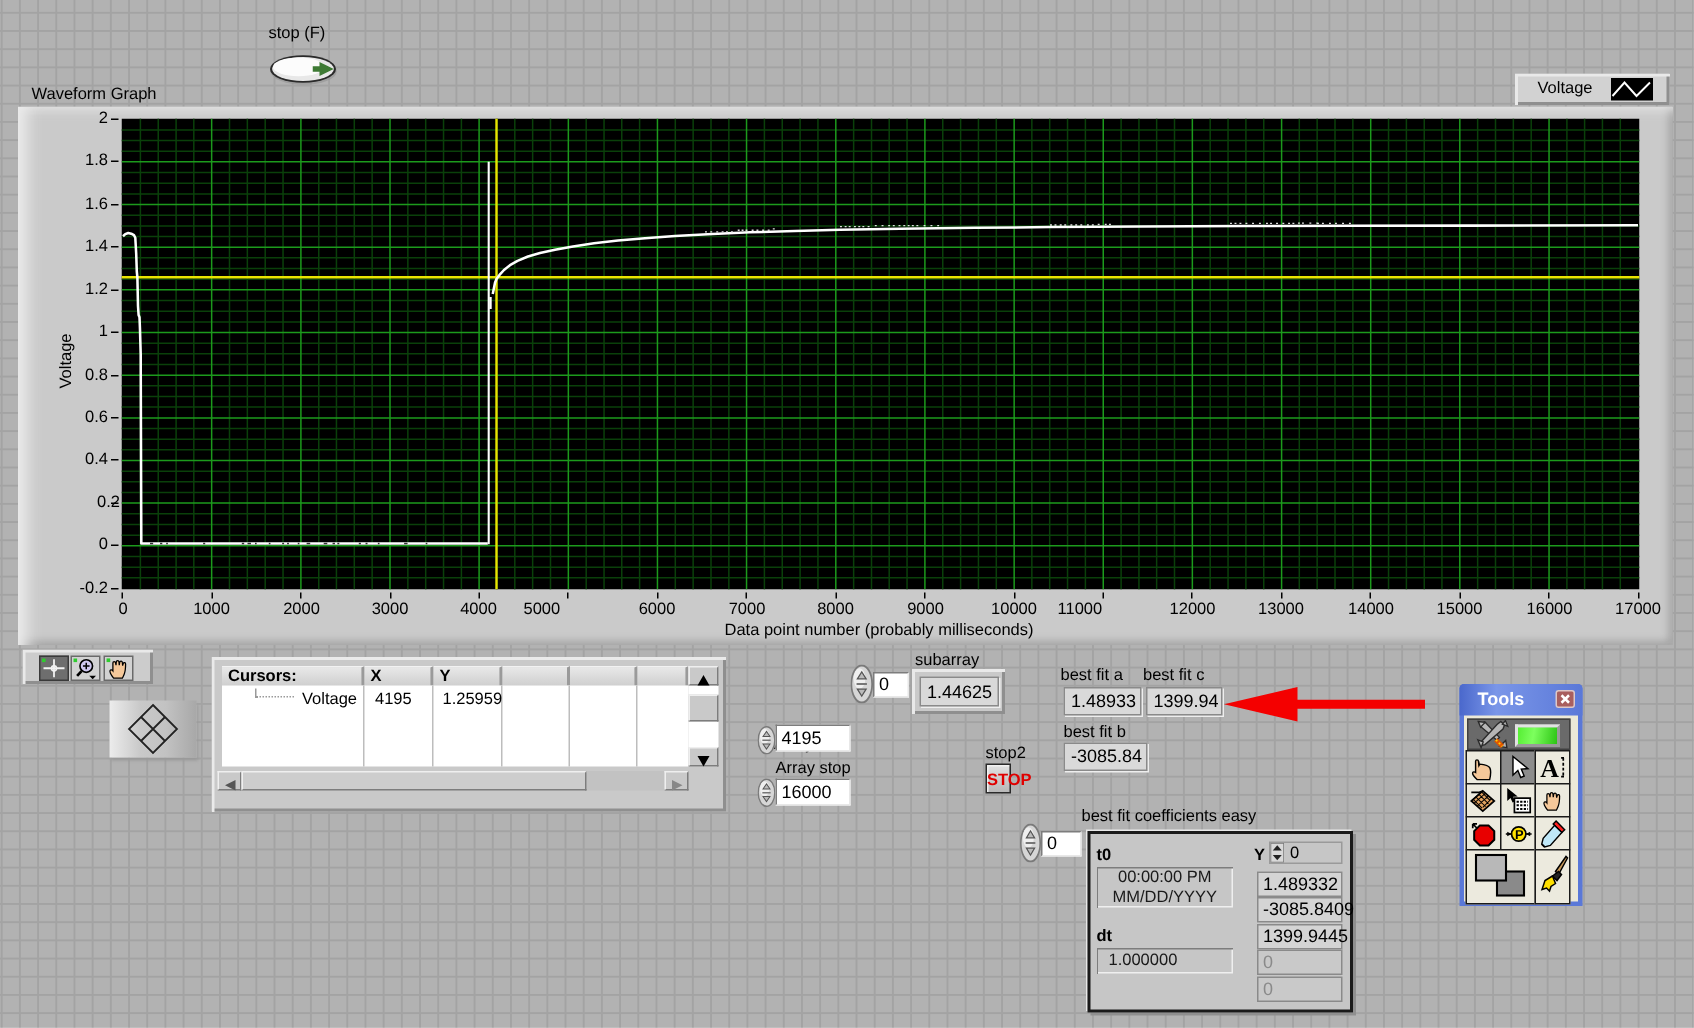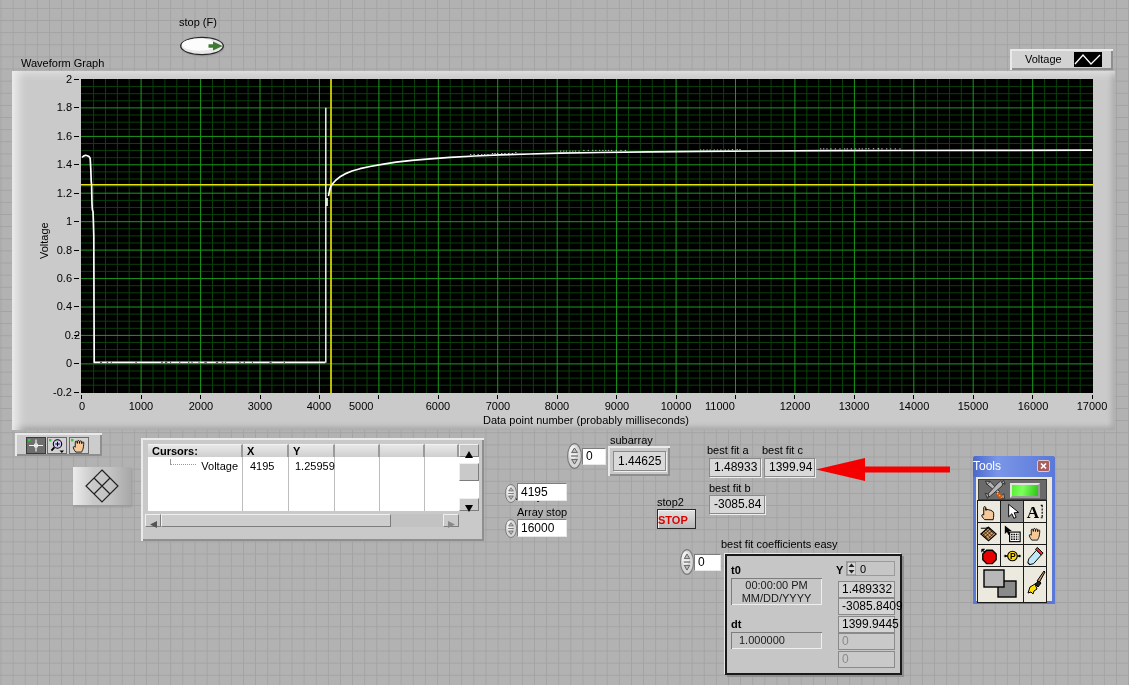--- a/index.html
+++ b/index.html
@@ -211,21 +211,21 @@
     <svg width="12" height="19" viewBox="0 0 13 19" preserveAspectRatio="none">
       <ellipse cx="6.5" cy="9.5" rx="6" ry="9" fill="#d6d6d6" stroke="#7a7a7a"></ellipse>
       <ellipse cx="5.2" cy="6.8" rx="3.4" ry="5" fill="#efefef"></ellipse>
       <path d="M6.5 3.6L9 7H4Z" fill="#bbb" stroke="#555" stroke-width=".7"></path>
       <path d="M6.5 15.4L4 12H9Z" fill="#bbb" stroke="#555" stroke-width=".7"></path>
       <path d="M3.5 9.5h6" stroke="#777"></path>
     </svg>
   </div>
 <div class="wbox" style="left:517px;top:519px;width:50px;height:18px;line-height:16px">16000</div>
 <div class="lab" style="left:657px;top:496px">stop2</div>
-<div class="abs" style="left:657px;top:509px;width:39px;height:20px;border:1px solid #2a2a2a;background:linear-gradient(#e2e2e2,#b8b8b8);box-shadow:inset 1px 1px 0 #f2f2f2;">
+<div class="abs" style="left:657px;top:509px;width:17px;height:20px;border:1px solid #2a2a2a;background:linear-gradient(#e2e2e2,#b8b8b8);box-shadow:inset 1px 1px 0 #f2f2f2;">
 <span style="font-size:11px;font-weight:bold;color:#e00000;line-height:18px">STOP</span></div>
 <div class="lab" style="left:707px;top:444px">best fit a</div>
 <div class="box" style="left:709px;top:458px;width:52px;height:19px">1.48933</div>
 <div class="lab" style="left:762px;top:444px">best fit c</div>
 <div class="box" style="left:764px;top:458px;width:51px;height:19px">1399.94</div>
 <div class="lab" style="left:709px;top:482px">best fit b</div>
 <div class="box" style="left:709px;top:495px;width:56px;height:19px">-3085.84</div>
 <div class="abs" style="left:814px;top:455px"><svg width="138" height="30" viewBox="0 0 138 30">
 <path d="M2 14.5L51 3V11.5H136V17.5H51V26Z" fill="#f40000"></path>
     </svg></div>
@@ -254,21 +254,21 @@
     </svg>
 <span style="position:absolute;left:13px;top:1px;font-size:11px">0</span>
   </div>
 <div class="abs" style="left:838px;top:581px;width:57px;height:17px;background:#d4d4d4;border:1px solid #8a8a8a;font-size:12px;color:#000;line-height:15px;padding-left:3px">1.489332</div>
 <div class="abs" style="left:838px;top:598px;width:57px;height:17px;background:#d4d4d4;border:1px solid #8a8a8a;font-size:12px;color:#000;line-height:15px;padding-left:3px">-3085.8409</div>
 <div class="abs" style="left:838px;top:616px;width:57px;height:17px;background:#d4d4d4;border:1px solid #8a8a8a;font-size:12px;color:#000;line-height:15px;padding-left:3px">1399.9445</div>
 <div class="abs" style="left:838px;top:633px;width:57px;height:17px;background:#c9c9c9;border:1px solid #8a8a8a;font-size:12px;color:#8a8a8a;line-height:15px;padding-left:3px">0</div>
 <div class="abs" style="left:838px;top:651px;width:57px;height:17px;background:#c9c9c9;border:1px solid #8a8a8a;font-size:12px;color:#8a8a8a;line-height:15px;padding-left:3px">0</div>
 <div class="abs" style="left:973px;top:456px;width:82px;height:148px;background:#ece9d8;border:3px solid #5a78d8;border-radius:3px 3px 0 0"></div>
 <div class="abs" style="left:973px;top:456px;width:82px;height:21px;background:linear-gradient(90deg,#4a68cc,#7a96e8 30%,#5a78d8);border-radius:3px 3px 0 0">
-<span style="position:absolute;left:0;top:3px;color:#fff;font-weight:normal;font-size:12px">Tools</span>
+<span style="position:absolute;left:12px;top:3px;color:#fff;font-weight:bold;font-size:12px">Tools</span>
 <div style="position:absolute;right:5px;top:4px;width:13px;height:12px;background:#a85f5f;border:1px solid #ddc8c8;border-radius:2px;">
 <svg width="11" height="10" viewBox="0 0 11 10" style="display:block">
         <path d="M3 2.5L8 7.5M8 2.5L3 7.5" stroke="#fff" stroke-width="1.7"></path>
       </svg>
     </div>
   </div>
 <div class="abs" style="left:978px;top:479px;width:69px;height:21px;background:#6a6a6a;border:1px solid #404040">
 <div style="position:absolute;left:5px;top:0px"><svg width="22" height="20" viewBox="0 0 22 20">
         <g fill="#b5b5b5" stroke="#2a2a2a" stroke-width="0.9">
           <path d="M3.2 2.2l2.6-1 9.8 10.4-1.8 1.8L3.4 4.6z"></path>

